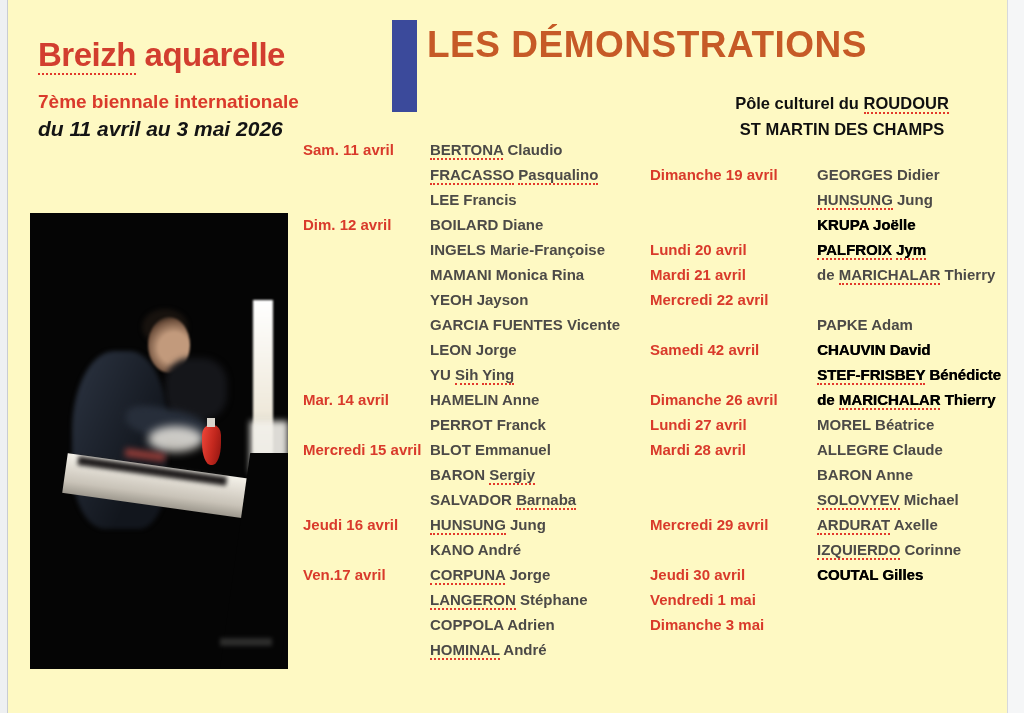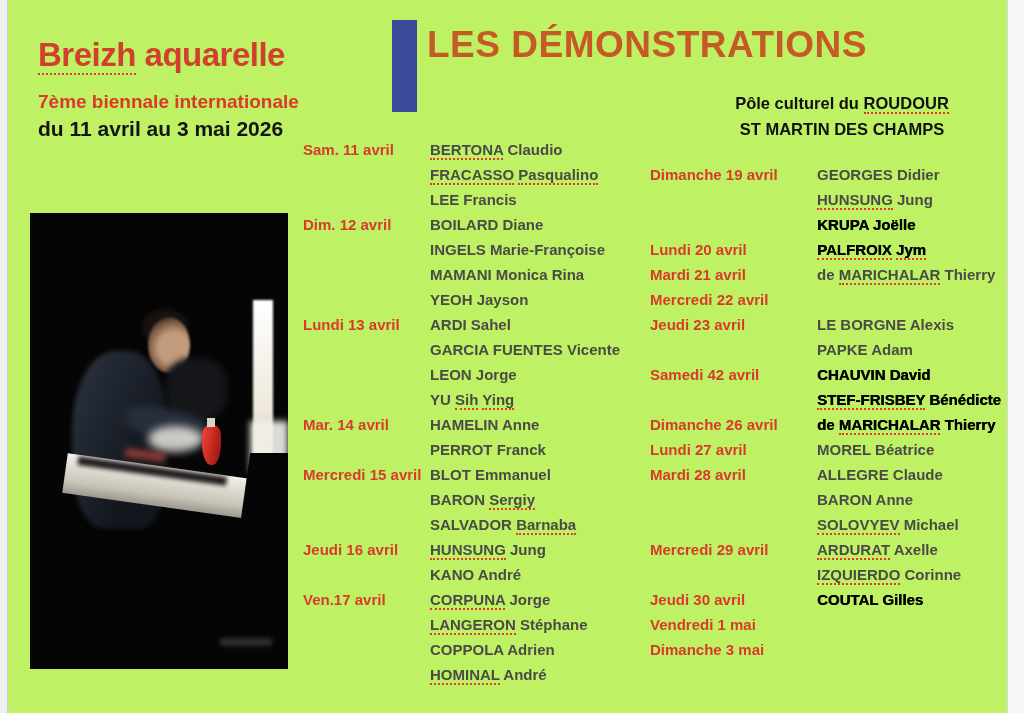--- a/index.html
+++ b/index.html
@@ -1,31 +1,31 @@
 <!DOCTYPE html>
 <html><head>
 <meta charset="utf-8">
 <style>
   * { margin:0; padding:0; box-sizing:border-box; }
   body { background:#fff; font-family:"Liberation Sans", sans-serif; }
-  .page { position:relative; width:1024px; height:713px; background:#bef264; overflow:hidden; }
+  .page { position:relative; width:1024px; height:713px; background:#fef9c3; overflow:hidden; }
 
   .edge-left  { position:absolute; left:0; top:0; width:8px; height:713px;
                 background:#eef0f2; border-right:1px solid #c9ccd2; }
   .edge-right { position:absolute; left:1007px; top:0; width:17px; height:713px;
                 background:#f5f6f7; border-left:1px solid #d6d8dc; }
 
   .u { border-bottom:2px dotted #e2392b; }
 
   .event-title { position:absolute; left:38px; top:36px; font-size:33px; font-weight:700;
                  letter-spacing:-0.5px; color:#d23e2f; white-space:nowrap; }
   .event-subtitle { position:absolute; left:38px; top:91px; font-size:19px; font-weight:700;
                     color:#da3a2b; white-space:nowrap; }
   .event-dates { position:absolute; left:38px; top:117px; font-size:21px; font-weight:700;
-                 color:#141414; white-space:nowrap; }
+                 color:#141414; white-space:nowrap;font-style:italic; }
 
   .bluebar { position:absolute; left:392px; top:20px; width:25px; height:92px; background:#3b4a9b; }
   .section-title { position:absolute; left:427px; top:24px; font-size:37px; font-weight:700;
                    color:#c65a27; letter-spacing:0.5px; white-space:nowrap; }
 
   .venue { position:absolute; left:692px; top:90px; width:300px; text-align:center;
            font-size:16.5px; font-weight:700; color:#101010; line-height:26px; }
 
   
   .schedule { position:absolute; left:0; top:137px; width:1007px; }
@@ -139,26 +139,20 @@
       <div class="srow">
         <div class="cell name c2"><span>MAMANI Monica Rina</span></div>
         <div class="cell date c3">Mardi 21 avril</div>
         <div class="cell name c4"><span>de </span><span class="u">MARICHALAR</span><span> Thierry</span></div>
       </div>
       <div class="srow">
         <div class="cell name c2"><span>YEOH Jayson</span></div>
         <div class="cell date c3">Mercredi 22 avril</div>
       </div>
       <div class="srow">
-        <div class="cell date c1">Lundi 13 avril</div>
-        <div class="cell name c2"><span>ARDI Sahel</span></div>
-        <div class="cell date c3">Jeudi 23 avril</div>
-        <div class="cell name c4"><span>LE BORGNE Alexis</span></div>
-      </div>
-      <div class="srow">
         <div class="cell name c2"><span>GARCIA FUENTES Vicente</span></div>
         <div class="cell name c4"><span>PAPKE Adam</span></div>
       </div>
       <div class="srow">
         <div class="cell name c2"><span>LEON Jorge</span></div>
         <div class="cell date c3">Samedi 42 avril</div>
         <div class="cell name c4 strong"><span>CHAUVIN David</span></div>
       </div>
       <div class="srow">
         <div class="cell name c2"><span>YU </span><span class="u">Sih</span><span> </span><span class="u">Ying</span></div>

